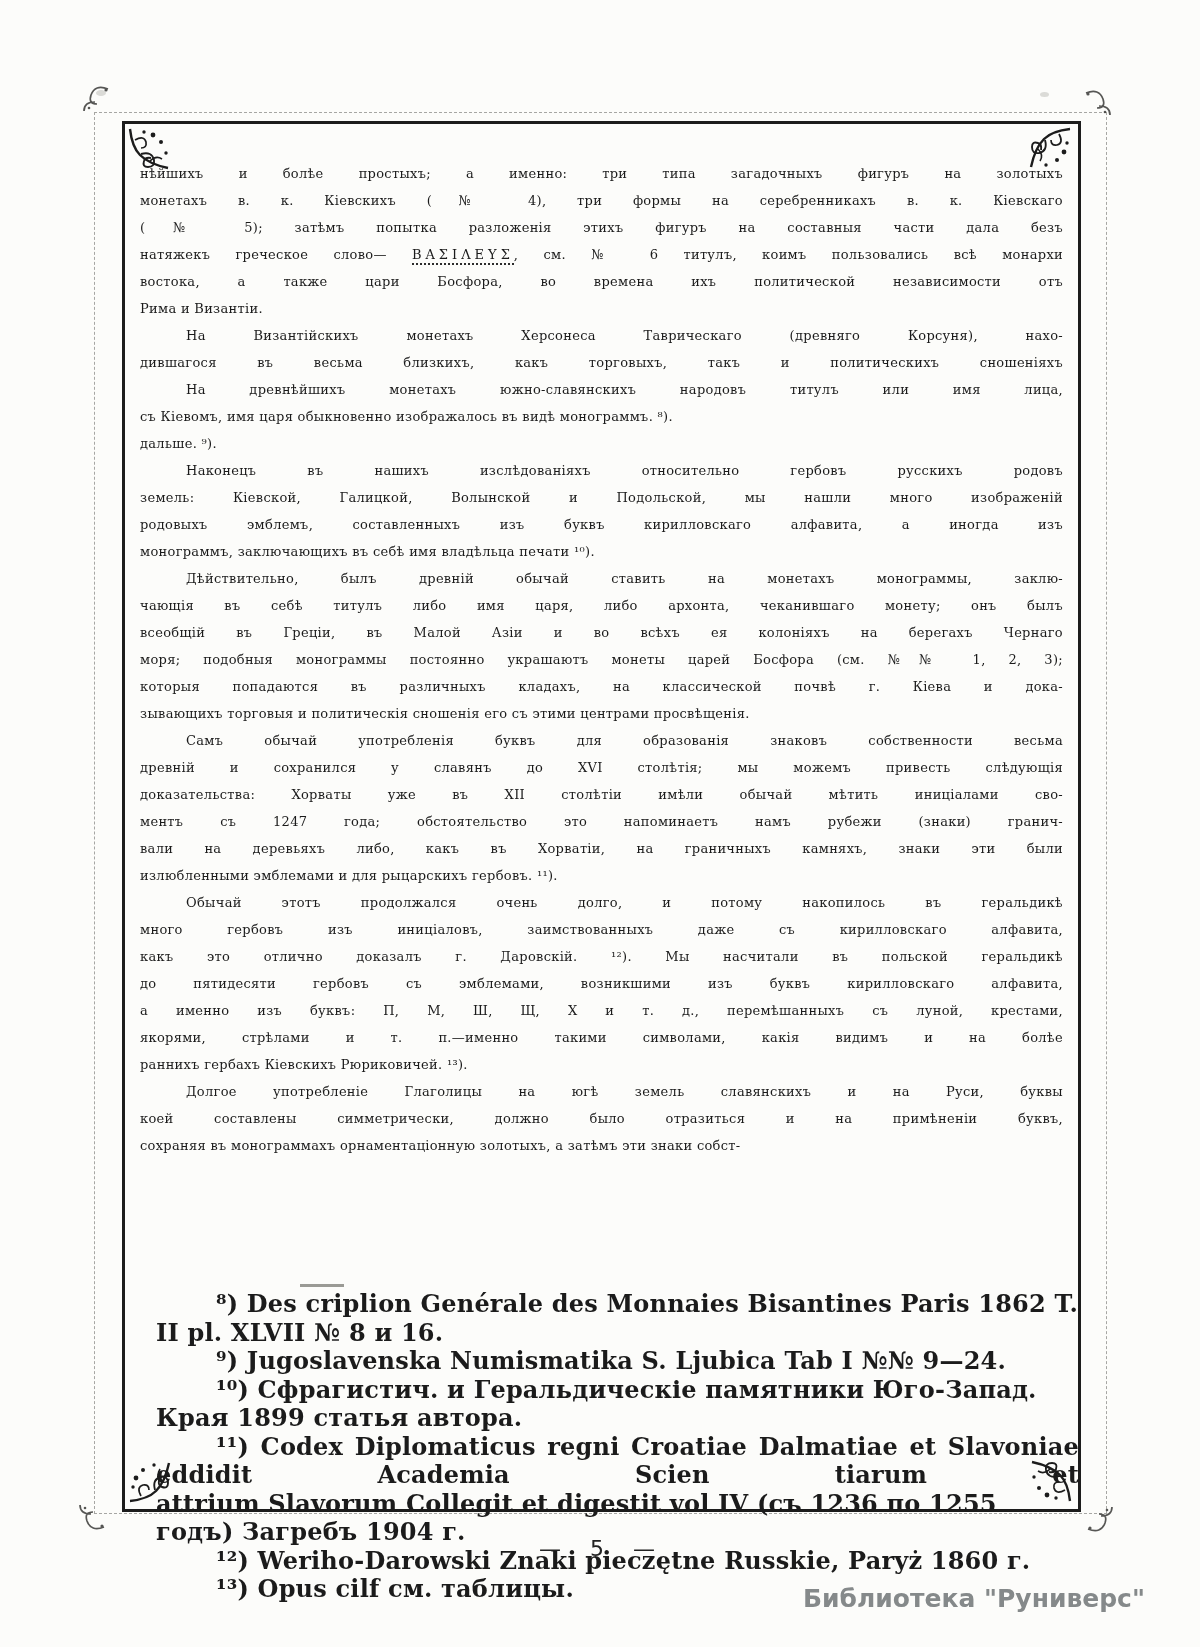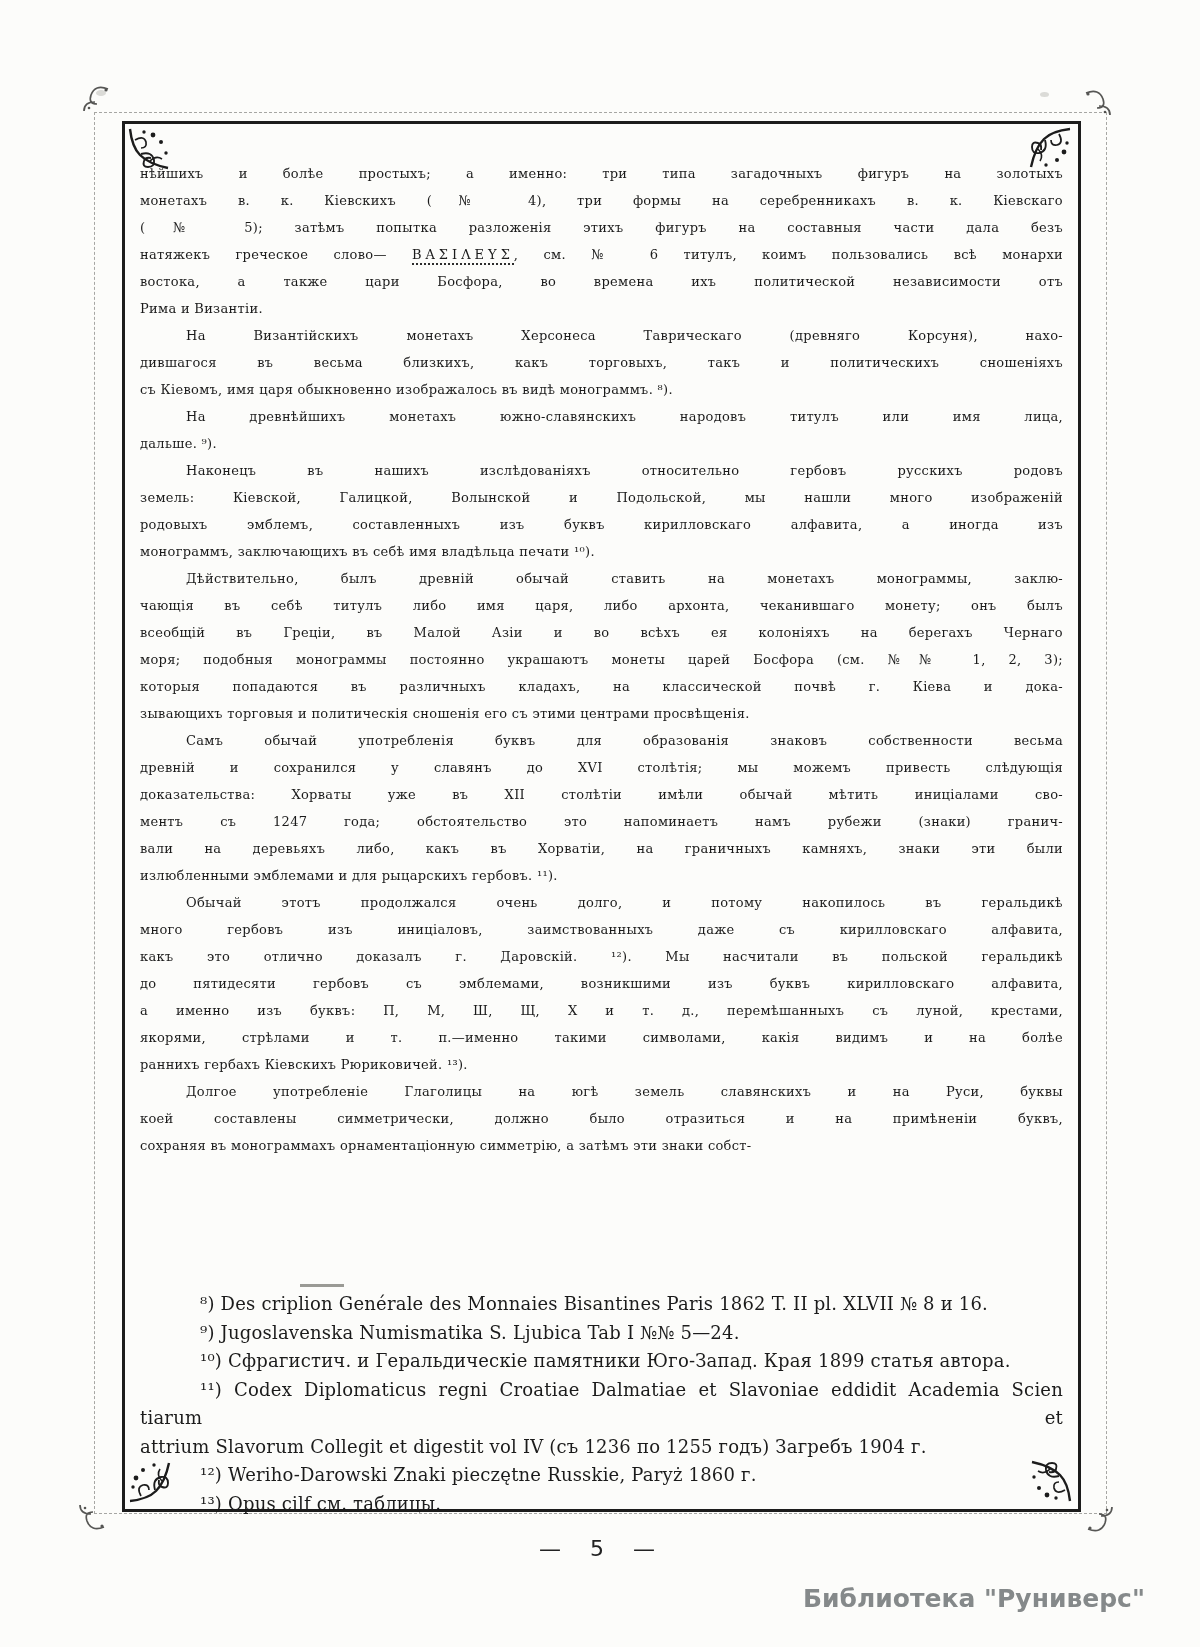--- a/index.html
+++ b/index.html
@@ -43,22 +43,22 @@
   .line{text-align:justify;text-align-last:justify;white-space:normal;}
   .line.last{text-align-last:left;}
   .line.indent{text-indent:46px;}
   .greek{letter-spacing:4px;border-bottom:2px dotted #2c2c2c;padding-bottom:1px;}
 
   .fn-sep{
     position:absolute;left:300px;top:1284px;width:44px;height:3px;
     background:#9a9a95;
   }
   .footnotes{
-    position:absolute;left:140px;top:1290px;width:923px;
-    font-size:18px;line-height:28.5px;letter-spacing:.2px;
+    position:absolute;left:156px;top:1290px;width:923px;
+    font-size:24px;line-height:28.5px;letter-spacing:.2px;font-weight:bold;
   }
   .fn-line{text-align:left;text-align-last:left;}
   .fn-line.first{text-indent:60px;}
   .fn-line.fill{text-align:justify;text-align-last:justify;}
 
   .page-number{
     position:absolute;left:0;top:1536px;width:1196px;
     text-align:center;font-size:22px;color:#222;
     font-family:"DejaVu Sans", sans-serif;
     letter-spacing:2px;word-spacing:18px;
@@ -144,22 +144,22 @@
 
   <div class="body-text">
       <div class="line">нѣйшихъ и болѣе простыхъ; а именно: три типа загадочныхъ фигуръ на золотыхъ</div>
       <div class="line">монетахъ в. к. Кіевскихъ (№ 4), три формы на серебренникахъ в. к. Кіевскаго</div>
       <div class="line">(№ 5); затѣмъ попытка разложенія этихъ фигуръ на составныя части дала безъ</div>
       <div class="line"><span>натяжекъ греческое слово— </span><span class="greek">ΒΑΣΙΛΕΥΣ</span><span>, см. № 6 титулъ, коимъ пользовались всѣ монархи</span></div>
       <div class="line">востока, а также цари Босфора, во времена ихъ политической независимости отъ</div>
       <div class="line last">Рима и Византіи.</div>
       <div class="line indent">На Византійскихъ монетахъ Херсонеса Таврическаго (древняго Корсуня), нахо-</div>
       <div class="line">дившагося въ весьма близкихъ, какъ торговыхъ, такъ и политическихъ сношеніяхъ</div>
+      <div class="line indent">На древнѣйшихъ монетахъ южно-славянскихъ народовъ титулъ или имя лица,</div>
       <div class="line last">съ Кіевомъ, имя царя обыкновенно изображалось въ видѣ монограммъ. ⁸).</div>
-      <div class="line indent">На древнѣйшихъ монетахъ южно-славянскихъ народовъ титулъ или имя лица,</div>
       <div class="line last">дальше. ⁹).</div>
       <div class="line indent">Наконецъ въ нашихъ изслѣдованіяхъ относительно гербовъ русскихъ родовъ</div>
       <div class="line">земель: Кіевской, Галицкой, Волынской и Подольской, мы нашли много изображеній</div>
       <div class="line">родовыхъ эмблемъ, составленныхъ изъ буквъ кирилловскаго алфавита, а иногда изъ</div>
       <div class="line last">монограммъ, заключающихъ въ себѣ имя владѣльца печати ¹⁰).</div>
       <div class="line indent">Дѣйствительно, былъ древній обычай ставить на монетахъ монограммы, заклю-</div>
       <div class="line">чающія въ себѣ титулъ либо имя царя, либо архонта, чеканившаго монету; онъ былъ</div>
       <div class="line">всеобщій въ Греціи, въ Малой Азіи и во всѣхъ ея колоніяхъ на берегахъ Чернаго</div>
       <div class="line">моря; подобныя монограммы постоянно украшаютъ монеты царей Босфора (см. №№ 1, 2, 3);</div>
       <div class="line">которыя попадаются въ различныхъ кладахъ, на классической почвѣ г. Кіева и дока-</div>
@@ -172,27 +172,27 @@
       <div class="line last">излюбленными эмблемами и для рыцарскихъ гербовъ. ¹¹).</div>
       <div class="line indent">Обычай этотъ продолжался очень долго, и потому накопилось въ геральдикѣ</div>
       <div class="line">много гербовъ изъ иниціаловъ, заимствованныхъ даже съ кирилловскаго алфавита,</div>
       <div class="line">какъ это отлично доказалъ г. Даровскій. ¹²). Мы насчитали въ польской геральдикѣ</div>
       <div class="line">до пятидесяти гербовъ съ эмблемами, возникшими изъ буквъ кирилловскаго алфавита,</div>
       <div class="line">а именно изъ буквъ: П, М, Ш, Щ, Х и т. д., перемѣшанныхъ съ луной, крестами,</div>
       <div class="line">якорями, стрѣлами и т. п.—именно такими символами, какія видимъ и на болѣе</div>
       <div class="line last">раннихъ гербахъ Кіевскихъ Рюриковичей. ¹³).</div>
       <div class="line indent">Долгое употребленіе Глаголицы на югѣ земель славянскихъ и на Руси, буквы</div>
       <div class="line">коей составлены симметрически, должно было отразиться и на примѣненіи буквъ,</div>
-      <div class="line last">сохраняя въ монограммахъ орнаментаціонную симметрію, а затѣмъ эти знаки собст-</div>
+      <div class="line last">сохраняя въ монограммахъ орнаментаціонную золотыхъ, а затѣмъ эти знаки собст-</div>
     </div>
 
   <div class="fn-sep"></div>
   <div class="footnotes">
       <div class="fn-line first">⁸) Des criplion Genérale des Monnaies Bisantines Paris 1862 T. II pl. XLVII № 8 и 16.</div>
-      <div class="fn-line first">⁹) Jugoslavenska Numismatika S. Ljubica Tab I №№ 5—24.</div>
+      <div class="fn-line first">⁹) Jugoslavenska Numismatika S. Ljubica Tab I №№ 9—24.</div>
       <div class="fn-line first">¹⁰) Сфрагистич. и Геральдическіе памятники Юго-Запад. Края 1899 статья автора.</div>
       <div class="fn-line first fill">¹¹) Codex Diplomaticus regni Croatiae Dalmatiae et Slavoniae eddidit Academia Scien tiarum et</div>
       <div class="fn-line">attrium Slavorum Collegit et digestit vol IV (съ 1236 по 1255 годъ) Загребъ 1904 г.</div>
       <div class="fn-line first">¹²) Weriho-Darowski Znaki pieczętne Russkie, Paryż 1860 г.</div>
       <div class="fn-line first">¹³) Opus cilf см. таблицы.</div>
     </div>
 
   <div class="page-number">— 5 —</div>
   <div class="watermark">Библиотека "Руниверс"</div>
 

